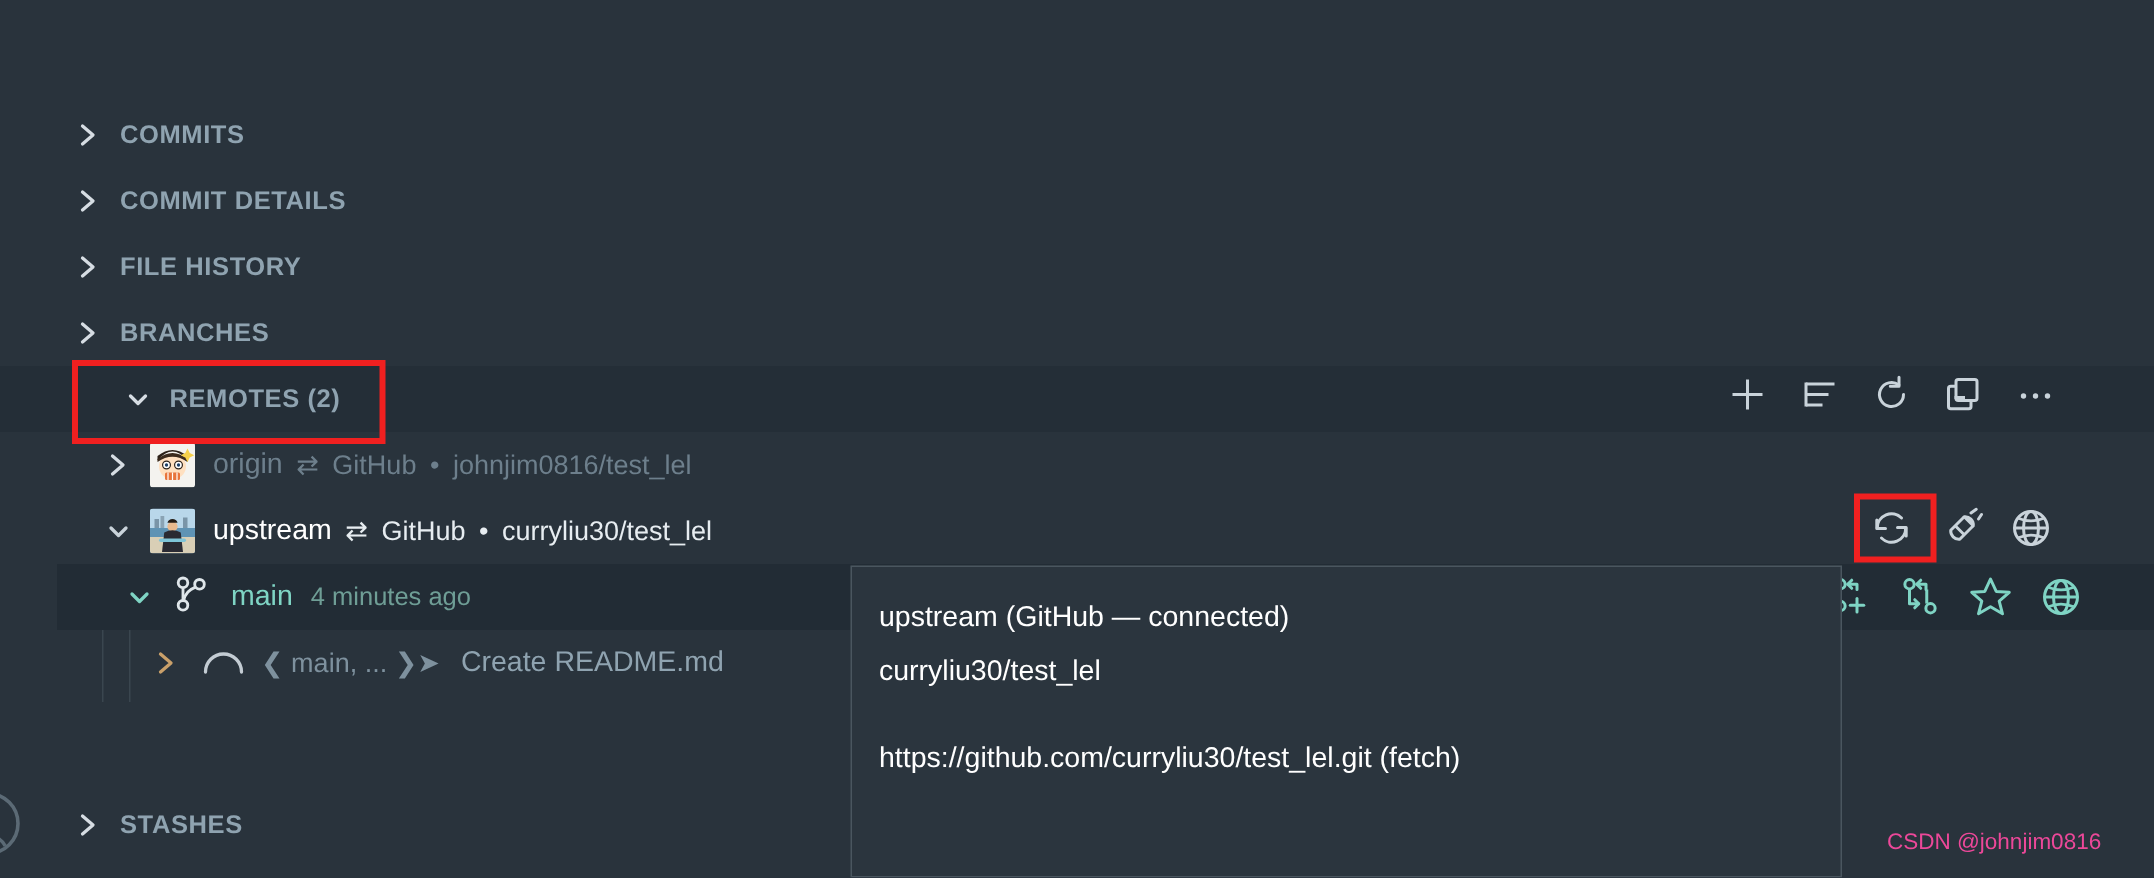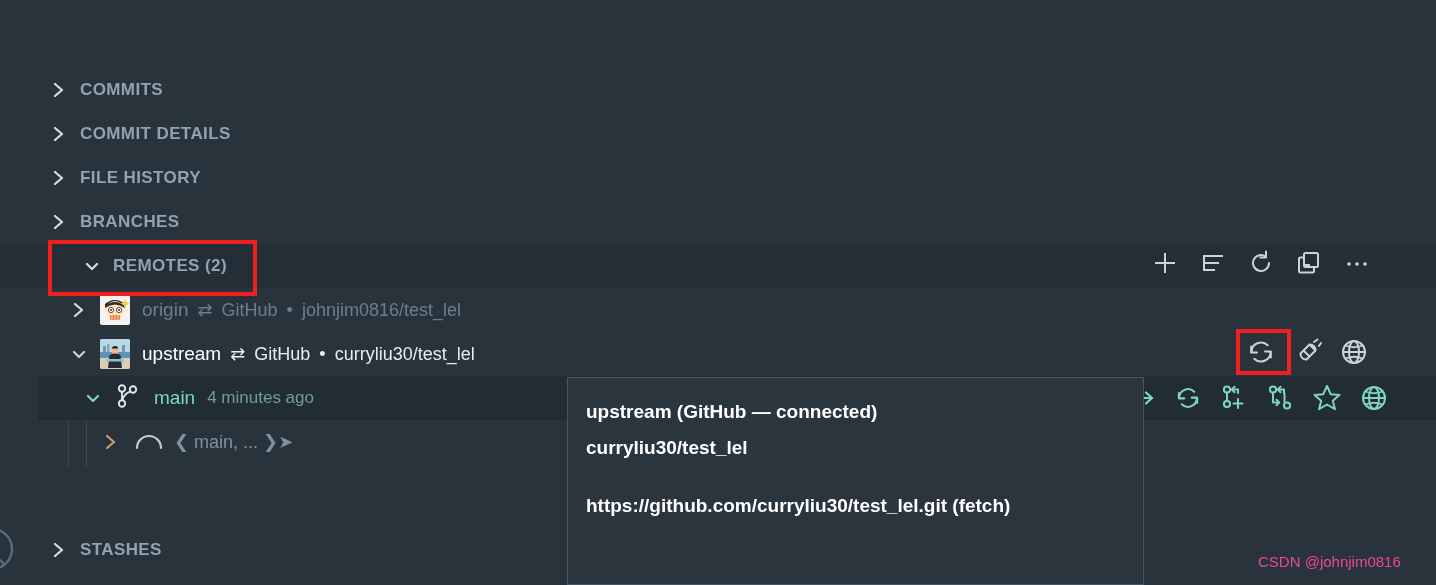--- a/index.html
+++ b/index.html
@@ -359,40 +359,41 @@
       <svg width="14" height="18" viewBox="0 0 14 18">
           <polyline points="3,3 10,9 3,15" fill="none" stroke="currentColor" stroke-width="2.2" stroke-linecap="round" stroke-linejoin="round"></polyline>
         </svg>
     </div>
     <div style="margin-left:10px;color:#c3ccd3;">
       <svg width="30" height="22" viewBox="0 0 30 22">
           <path d="M3 19 A12 12 0 0 1 27 19" fill="none" stroke="currentColor" stroke-width="2.2" stroke-linecap="round"></path>
         </svg>
     </div>
     <span class="commit-refs" style="margin-left:10px;">❮ main, ... ❯➤</span>
+    <span class="commit-msg">Create README.md</span>
   </div>
 
   <div class="section-row" style="top:528px;">
     <div class="chev" style="margin-left:46px;">
       <svg width="14" height="18" viewBox="0 0 14 18">
           <polyline points="3,3 10,9 3,15" fill="none" stroke="currentColor" stroke-width="2.2" stroke-linecap="round" stroke-linejoin="round"></polyline>
         </svg>
     </div>
     <div class="section-title" style="margin-left:8px;">STASHES</div>
   </div>
 
   <div class="corner-icon" style="left:-22px;top:524px;">
     <svg width="46" height="50" viewBox="0 0 46 50">
       <circle cx="14" cy="25" r="20" fill="none" stroke="#5b6a75" stroke-width="2.4"></circle>
       <circle cx="14" cy="19" r="6" fill="none" stroke="#5b6a75" stroke-width="2.4"></circle>
       <path d="M2.5 40 a13 13 0 0 1 23 0" fill="none" stroke="#5b6a75" stroke-width="2.4"></path>
     </svg>
   </div>
 
-  <div class="tooltip" style="left:567px;top:377px;width:577px;height:208px;font-weight:bold;">
+  <div class="tooltip" style="left:567px;top:377px;width:661px;height:208px;">
     <div>upstream (GitHub — connected)</div>
     <div>curryliu30/test_lel</div>
     <div class="gap">&nbsp;</div>
     <div>https://github.com/curryliu30/test_lel.git (fetch)</div>
   </div>
 
   <div class="redbox" style="left:48px;top:240px;width:209px;height:56px;"></div>
   <div class="redbox" style="left:1236px;top:329px;width:55px;height:46px;"></div>
 
   <div class="watermark" style="left:1258px;top:553px;">CSDN @johnjim0816</div>

